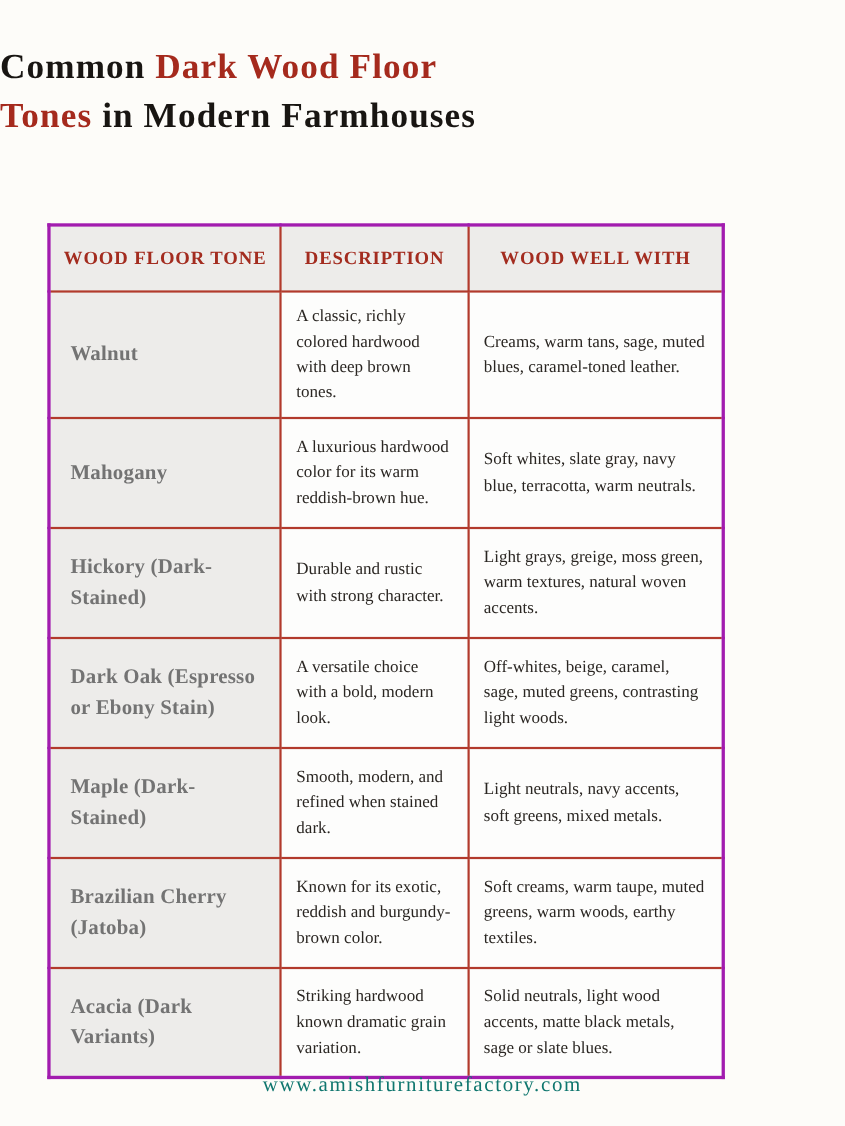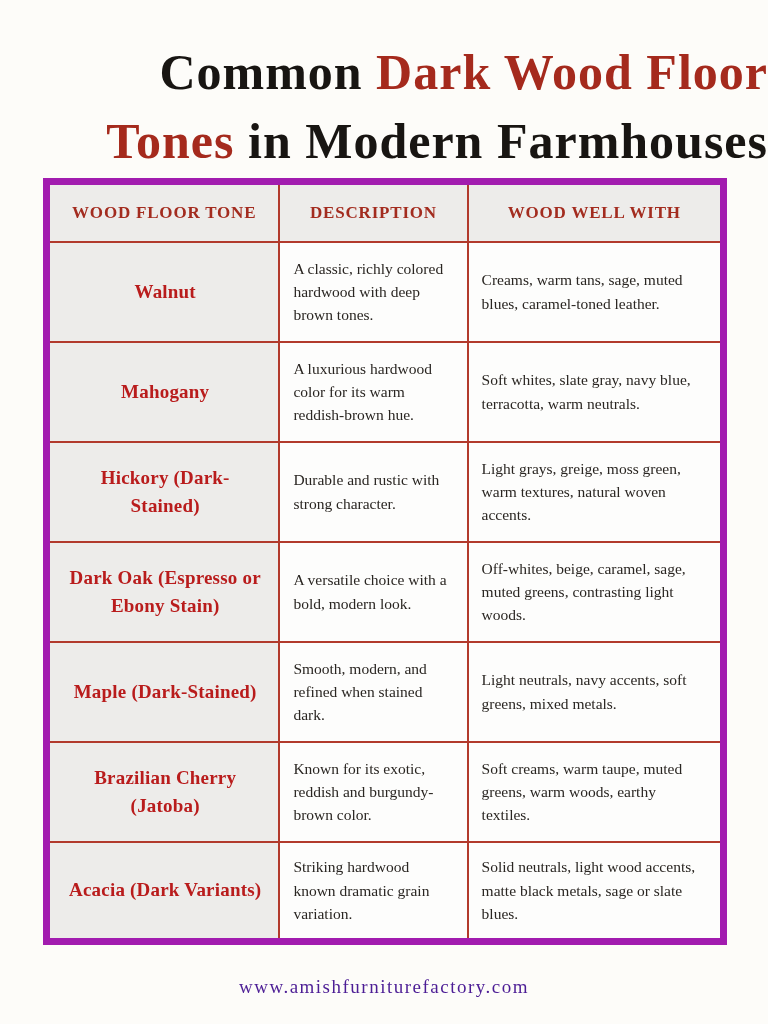--- a/index.html
+++ b/index.html
@@ -18,38 +18,38 @@
     height: 1024px;
     background: #fdfcf9;
   }
 
   
   .title {
     position: absolute;
     top: 38px;
     left: 0;
     width: 768px;
-    text-align: right;
-    font-size: 50px;
+    text-align: left;
+    font-size: 32px;
     font-weight: 700;
     line-height: 1.38;
     letter-spacing: 1px;
     color: #181512;
   }
   .title .accent { color: #a52a1d; }
 
   
   .tone-table {
     position: absolute;
     left: 43px;
-    top: 178px;
-    width: 684px;
+    top: 203px;
+    width: 616px;
     border-collapse: collapse;
     table-layout: fixed;
-    border: 7px solid #a21caf;
+    border: 3px solid #a21caf;
   }
   .tone-table col.c1 { width: 34.4%; }
   .tone-table col.c2 { width: 27.8%; }
   .tone-table col.c3 { width: 37.8%; }
 
   .tone-table th,
   .tone-table td {
     border: 2px solid #b23a2c;
     vertical-align: middle;
   }
@@ -62,24 +62,24 @@
     font-weight: 700;
     letter-spacing: 0.8px;
     text-align: center;
     padding: 6px 8px;
   }
 
   .tone-table tbody tr { height: 100px; }
 
   .tone-table td.tone {
     background: #edecea;
-    color: #b91c1c;
+    color: #737373;
     font-size: 19px;
     font-weight: 700;
-    text-align: center;
+    text-align: left;
     padding: 10px 16px 10px 18px;
     letter-spacing: 0.2px;
     line-height: 1.45;
   }
 
   .tone-table td.desc,
   .tone-table td.pairs {
     background: #fdfdfc;
     color: #2a2622;
     font-size: 15.5px;
@@ -90,21 +90,21 @@
 
   
   .footer {
     position: absolute;
     left: 0;
     top: 976px;
     width: 768px;
     text-align: center;
     font-size: 19px;
     letter-spacing: 1.5px;
-    color: #4c1d95;
+    color: #0f766e;
   }
 </style>
 </head>
 <body>
 
 <div class="page">
 
   <h1 class="title"><span>Common</span> <span class="accent">Dark Wood Floor</span><br><span class="accent">Tones</span> <span>in Modern Farmhouses</span></h1>
 
   <table class="tone-table">

